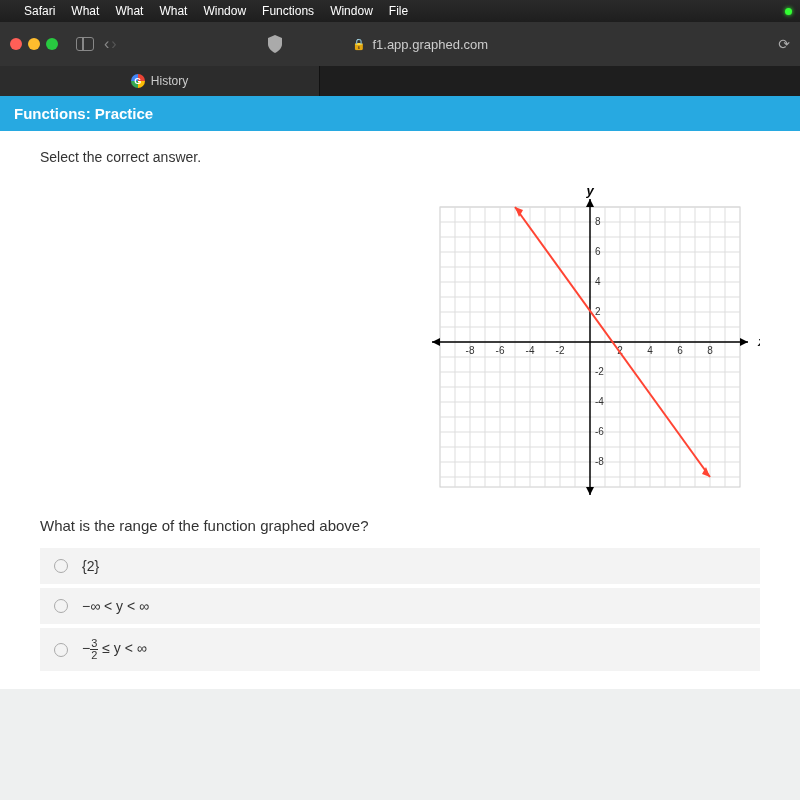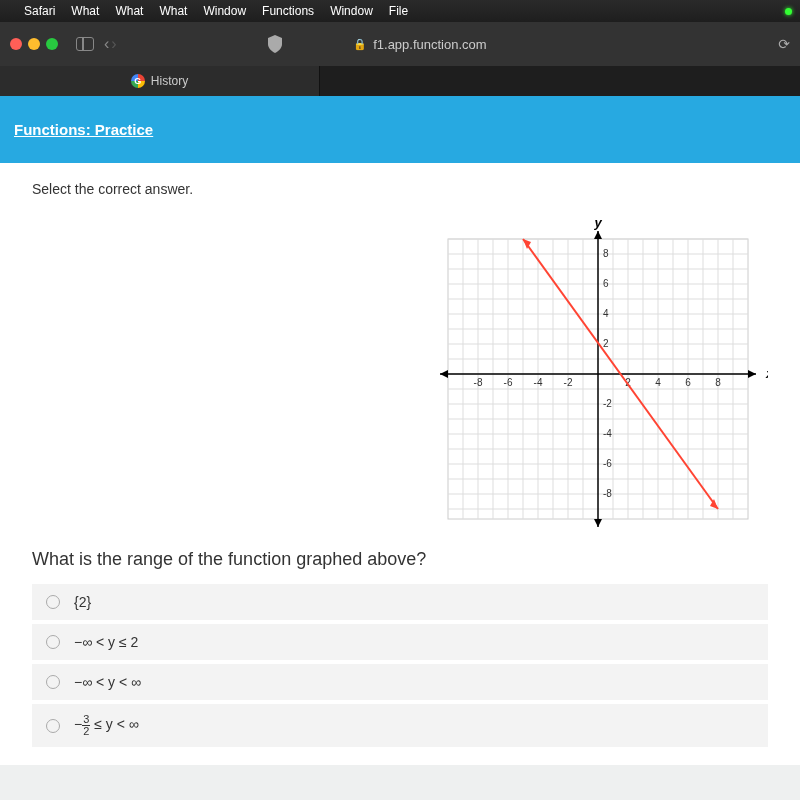--- a/index.html
+++ b/index.html
@@ -80,43 +80,42 @@
       color:#fff; font-size:9px; font-weight:bold;
     }
     .page {
       background:#eef0f0;
       height: calc(800px - 22px - 44px - 30px);
       overflow:hidden;
     }
     .page-header {
       background:#27a9e1;
       color:#fff;
-      padding:25px 14px;
+      padding:9px 14px;
       font-size:15px;
       font-weight:600;
-      text-decoration:underline;
     }
     .content {
       background:#fff;
       margin:0;
-      padding:18px 32px;
+      padding:18px 40px;
     }
     .instruction {
       font-size:14px;
       color:#333;
       margin-bottom:12px;
     }
     .graph-box {
       margin:10px 0 20px 0;
       display:flex;
       justify-content:flex-end;
     }
     .graph-box svg { display:block; }
     .question {
-      font-size:18px;
+      font-size:15px;
       color:#333;
       margin:20px 0 14px 0;
     }
     .answers { display:flex; flex-direction:column; gap:4px; }
     .answer {
       background:#f3f3f3;
       padding:10px 14px;
       display:flex;
       align-items:center;
       gap:14px;
@@ -158,21 +157,21 @@
   <div class="sidebar-btn"></div>
   <div class="nav-arrows">
     <span>‹</span>
     <span style="opacity:.4">›</span>
   </div>
   <svg class="shield-icon" width="16" height="18" viewBox="0 0 16 18">
       <path d="M8 0 L15 3 V9 C15 13 12 16 8 18 C4 16 1 13 1 9 V3 Z"></path>
     </svg>
   <div class="url-box">
     <span class="lock">🔒</span>
-    <span>f1.app.function.com</span>
+    <span>f1.app.graphed.com</span>
   </div>
   <span class="reload">⟳</span>
 </div>
 
 <div class="tab-bar">
   <div class="tab">
     <span class="g-icon">G</span>
     <span>History</span>
   </div>
 </div>
@@ -268,24 +267,20 @@
 
     <div class="question">What is the range of the function graphed above?</div>
 
     <div class="answers">
       <div class="answer">
         <span class="radio"></span>
         <span>{2}</span>
       </div>
       <div class="answer">
         <span class="radio"></span>
-        <span>−∞ &lt; y ≤ 2</span>
-      </div>
-      <div class="answer">
-        <span class="radio"></span>
         <span>−∞ &lt; y &lt; ∞</span>
       </div>
       <div class="answer">
         <span class="radio"></span>
         <span>
           <span>−</span><span class="frac">
               <span class="n">3</span>
               <span>2</span>
             </span><span> ≤ y &lt; ∞</span>
         </span>

